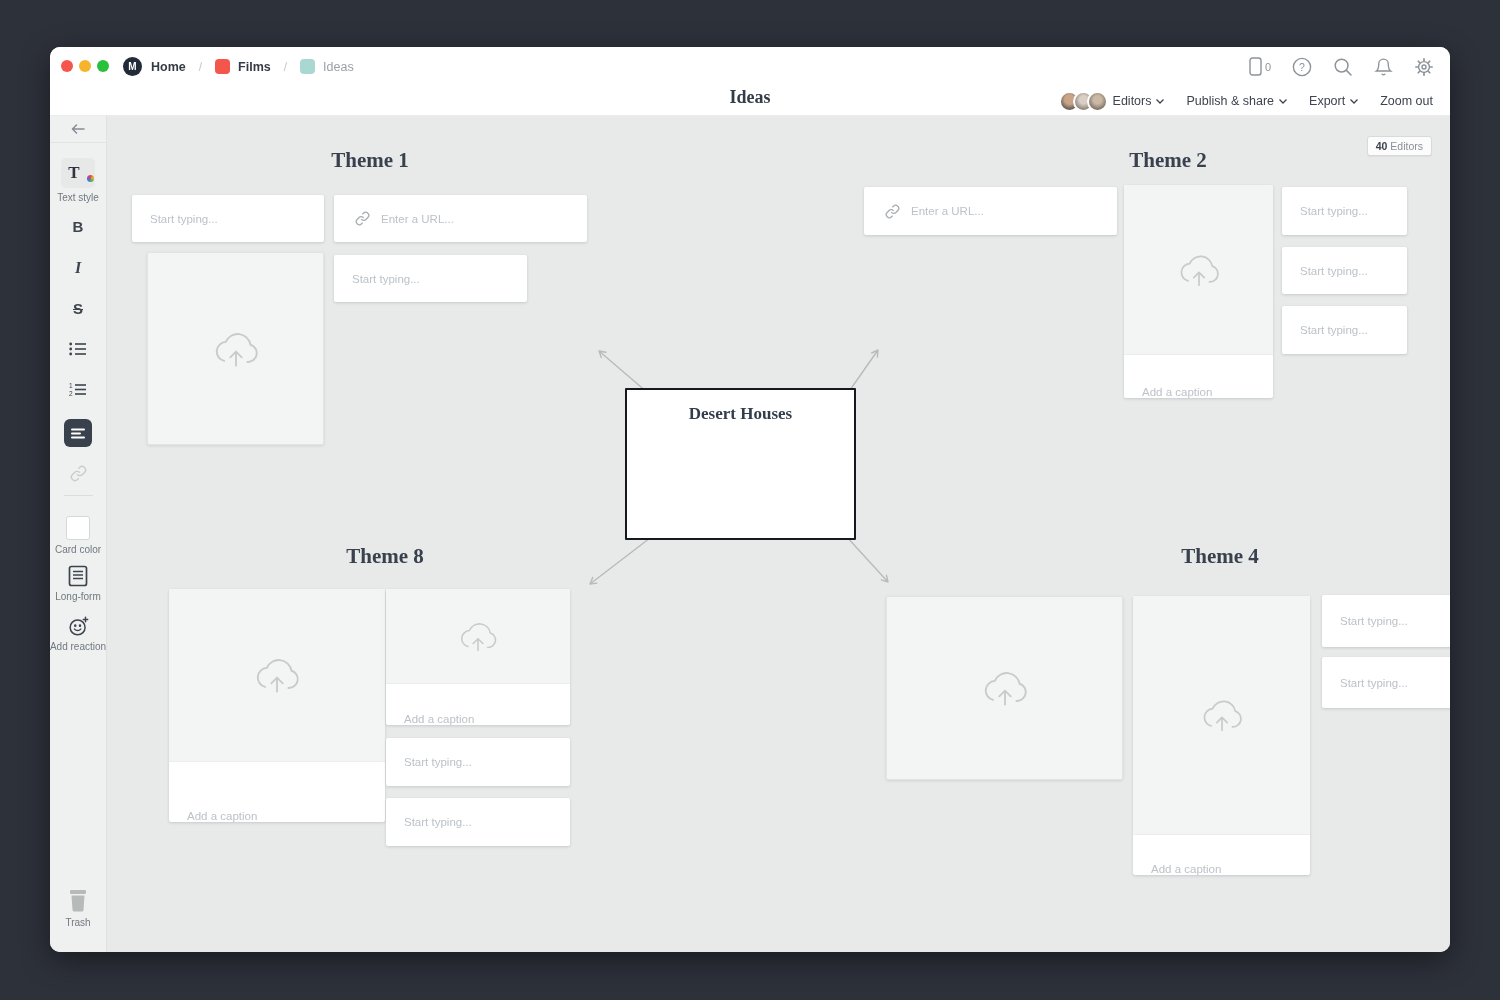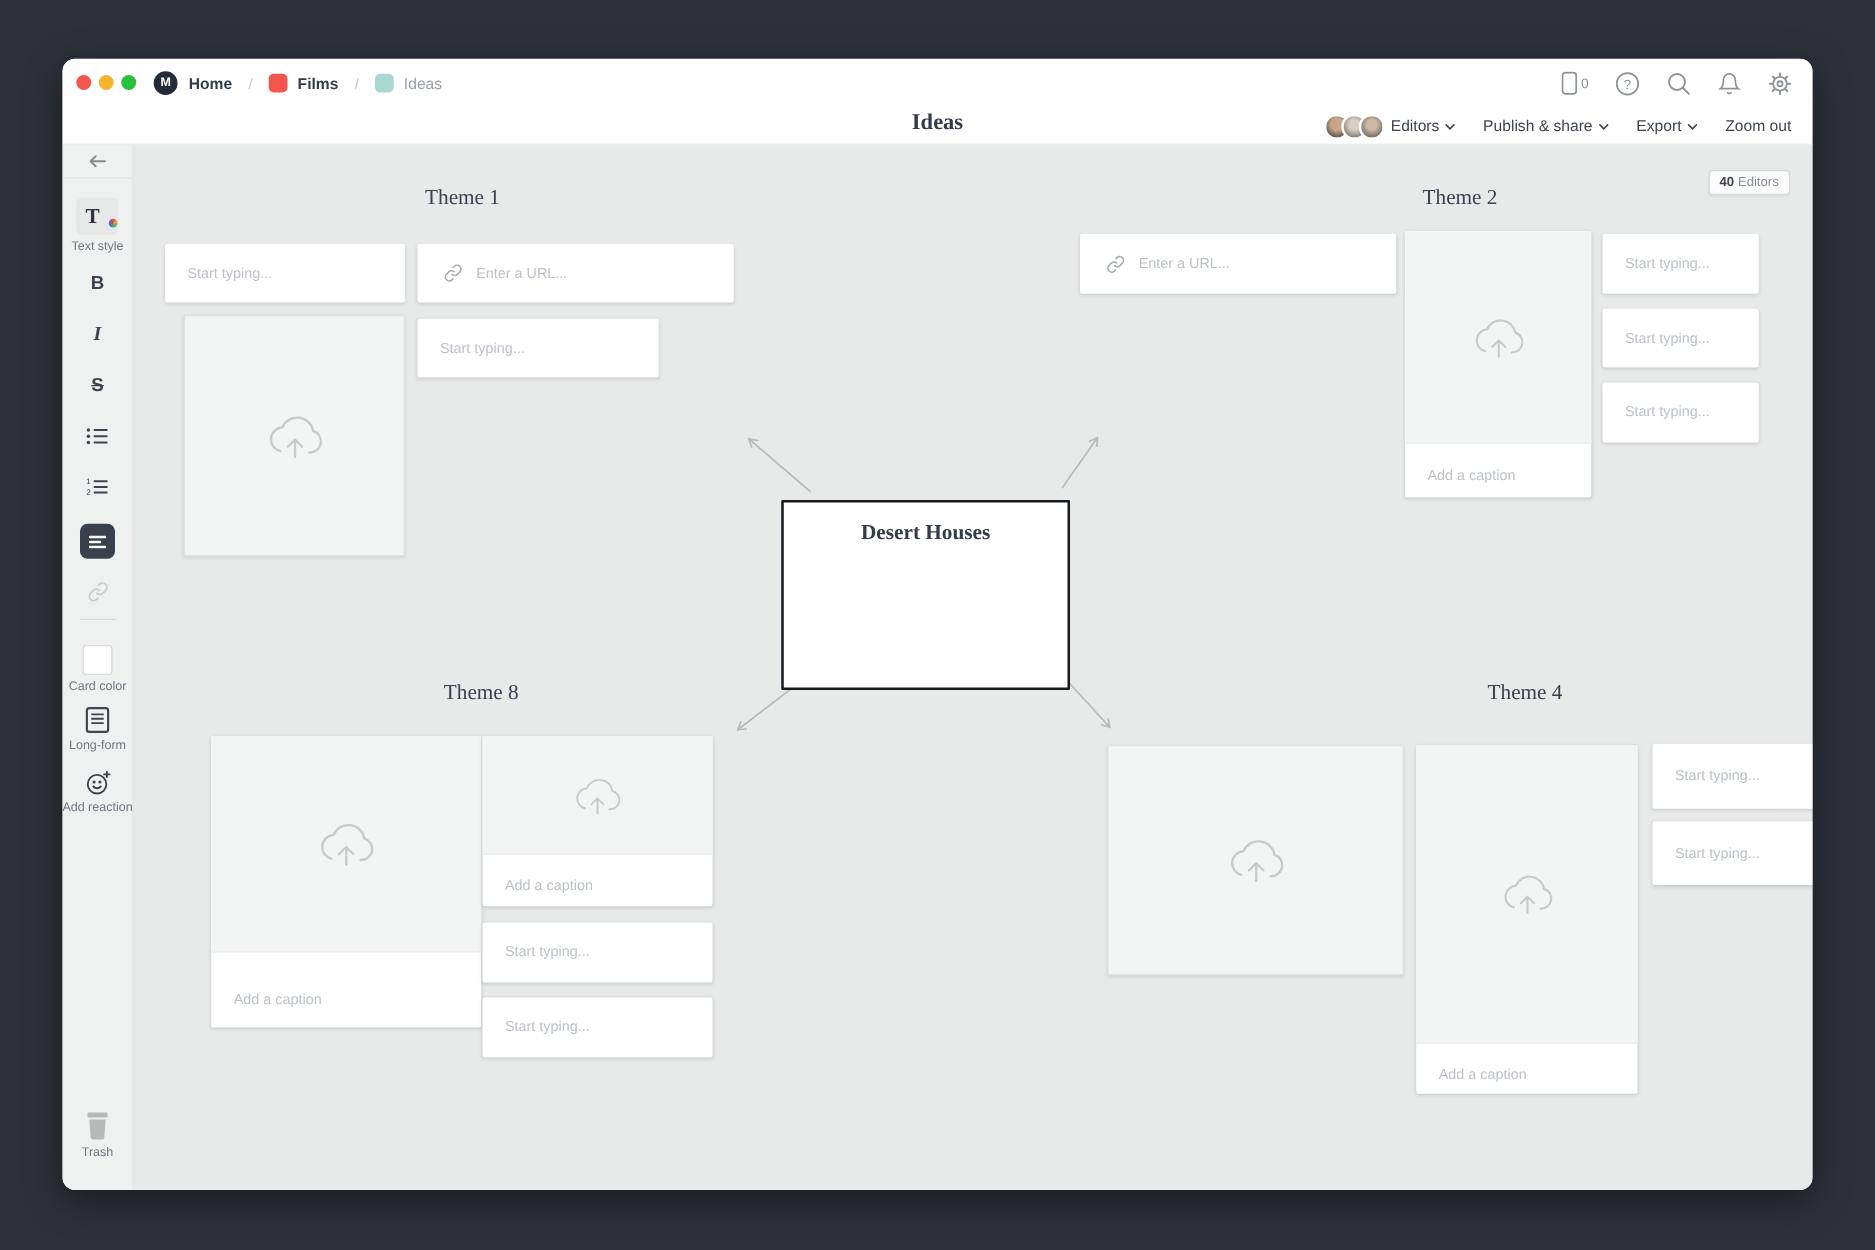--- a/index.html
+++ b/index.html
@@ -65,33 +65,33 @@
   .sb-dark { width:28px; height:28px; border-radius:6px; background:#39414d; display:flex;
     align-items:center; justify-content:center; cursor:pointer; }
   .sb-divider { position:absolute; left:14px; width:29px; border-top:1px solid #dcdedd; }
   .swatch-btn { width:24px; height:24px; background:#fff; border:1px solid #d6d9d8; border-radius:3px; cursor:pointer; }
   .dis { opacity:0.45; }
 
   
   .canvas { position:absolute; left:57px; top:69px; width:1343px; height:836px;
     background:#e8eae9; overflow:hidden; }
   .theme-title { position:absolute; transform:translateX(-50%);
-    font-family:"Liberation Serif","DejaVu Serif",serif; font-weight:400; font-size:17px; color:#39414e; white-space:nowrap; }
+    font-family:"Liberation Serif","DejaVu Serif",serif; font-weight:700; font-size:21px; color:#39414e; white-space:nowrap; }
   .card { position:absolute; background:#fff; border-radius:2px;
     box-shadow:0 1px 3px rgba(45,55,65,0.18); }
   .placeholder { color:#bcc2c8; font-size:11.5px; }
   .text-card { display:flex; align-items:center; padding-left:18px; cursor:text; }
   .url-card { display:flex; align-items:center; gap:11px; padding-left:21px; cursor:text; }
   .url-card svg { flex:0 0 auto; }
   .img-card { background:#f3f5f4; border:1px solid #e2e4e3; box-shadow:0 1px 3px rgba(45,55,65,0.12);
     display:flex; align-items:center; justify-content:center; cursor:pointer; }
   .cap-card { display:flex; flex-direction:column; cursor:pointer; }
   .cap-img { background:#f3f5f4; border-bottom:1px solid #eceeed; flex:1 1 auto;
     display:flex; align-items:center; justify-content:center; }
-  .cap-area { flex:0 0 auto; display:flex; align-items:center; padding:9px 0 0 18px; }
+  .cap-area { flex:0 0 auto; display:flex; align-items:flex-end; padding:9px 0 0 18px; }
   .badge { position:absolute; background:#fcfcfc; border:1px solid #d7dad9; border-radius:3px;
     padding:3px 8px; font-size:10.5px; color:#8a9097; box-shadow:0 1px 1px rgba(0,0,0,0.05); cursor:pointer; white-space:nowrap;}
   .badge b { color:#3c434d; font-weight:700; margin-right:3px; }
   .center-card { position:absolute; background:#fff; border:2px solid #16191e; border-radius:1px;
     text-align:center; padding:14px 14px 0 14px; cursor:move; }
   .center-card h2 { font-family:"Liberation Serif","DejaVu Serif",serif; font-size:17px; color:#333c4a; margin-bottom:11px; }
   .center-card p { font-size:11.5px; line-height:15.2px; color:#59626f; }
   .arrows { position:absolute; left:0; top:0; width:100%; height:100%; pointer-events:none; }
 </style>
 </head>
@@ -360,21 +360,21 @@
     <div class="card text-card" style="left:1175px; top:71px; width:125px; height:48px;">
       <span class="placeholder">Start typing...</span>
     </div>
     <div class="card text-card" style="left:1175px; top:131px; width:125px; height:47px;">
       <span class="placeholder">Start typing...</span>
     </div>
     <div class="card text-card" style="left:1175px; top:190px; width:125px; height:48px;">
       <span class="placeholder">Start typing...</span>
     </div>
 
-    <div class="center-card" style="left:518px; top:272px; width:231px; height:152px;margin-top:12px;">
+    <div class="center-card" style="left:518px; top:272px; width:231px; height:152px;">
       <h2>Desert Houses</h2>
     </div>
 
     <div class="card cap-card" style="left:62px; top:473px; width:216px; height:233px;">
       <div class="cap-img">
         <svg width="54" height="42" viewBox="0 0 52 40" fill="none" stroke="#c7cbca" stroke-width="1.8">
           <path d="M37 32.5 a8.5 8.5 0 0 0 3 -16.6 A12.5 12.5 0 0 0 16.2 13.2 A9.3 9.3 0 0 0 14.5 31.5" stroke-linecap="round"></path>
           <path d="M26 36 V 23 M20.5 28 l5.5 -5.5 l5.5 5.5" stroke-linecap="round" stroke-linejoin="round"></path>
         </svg>
       </div>

